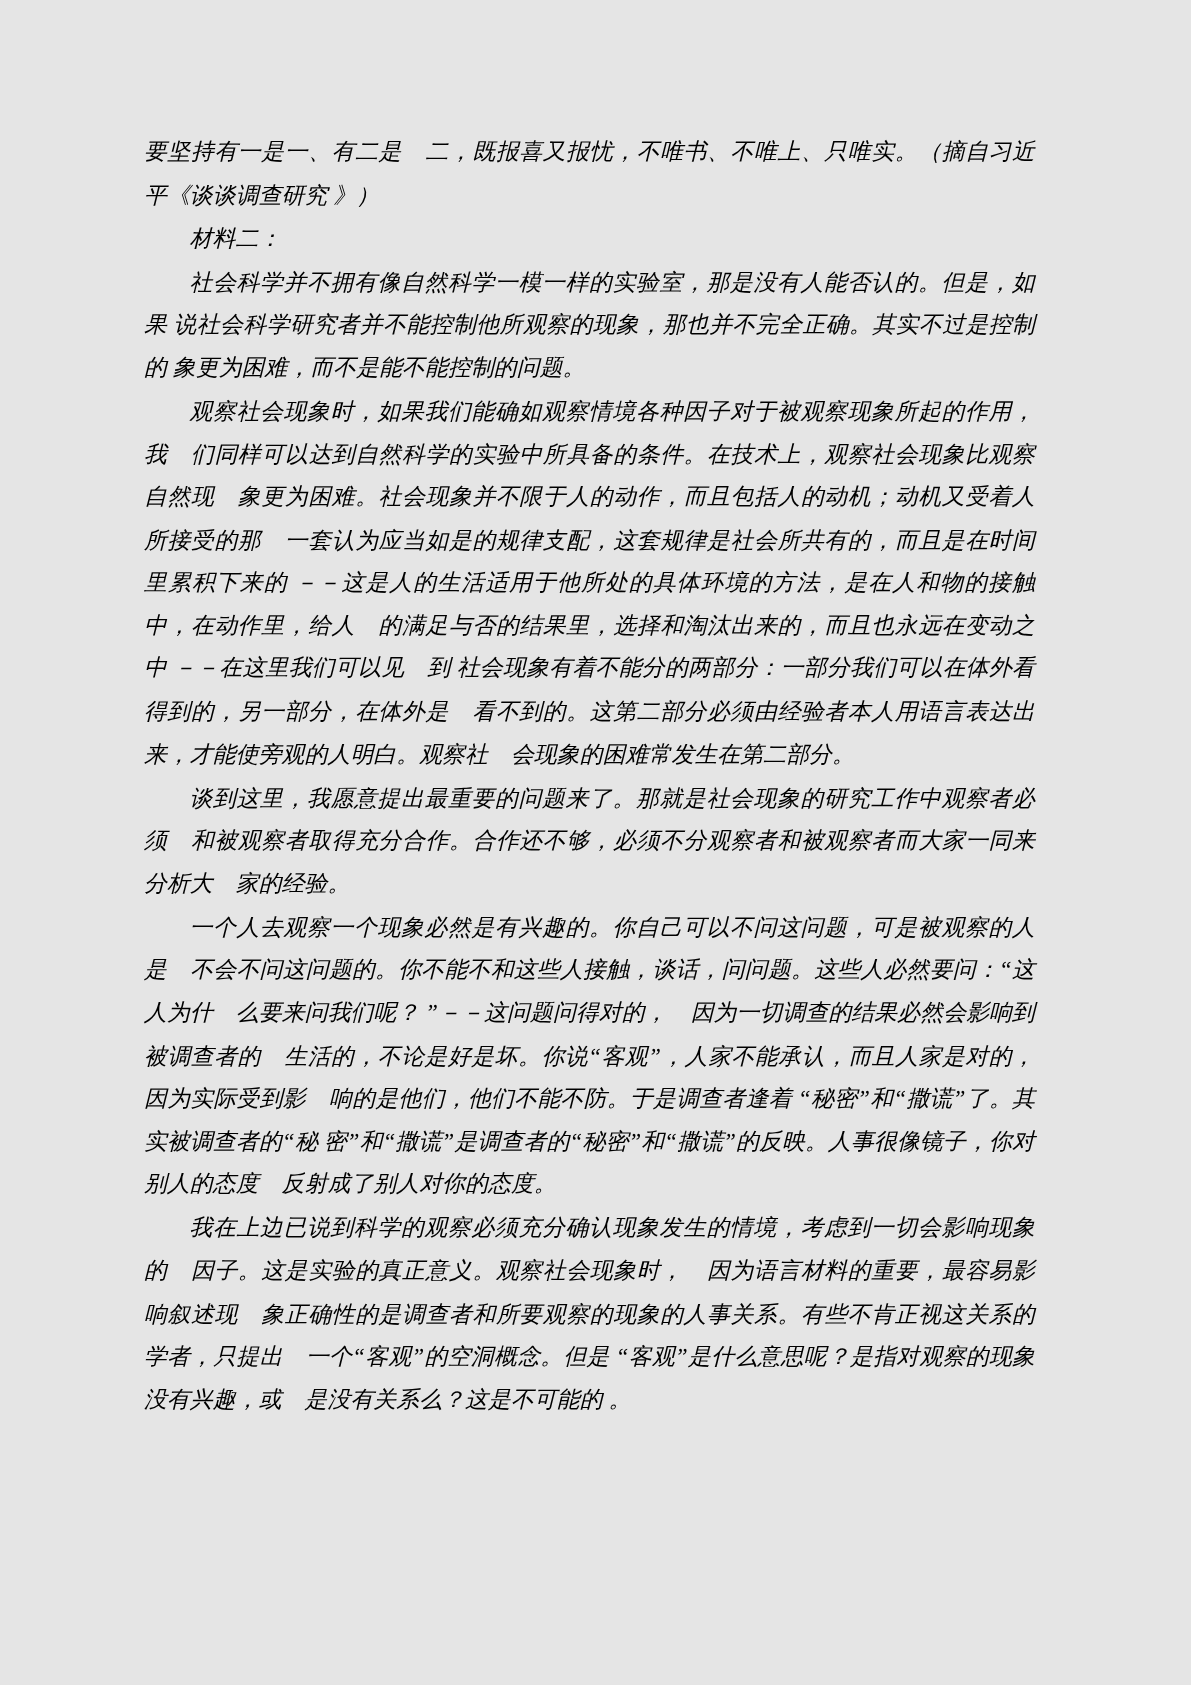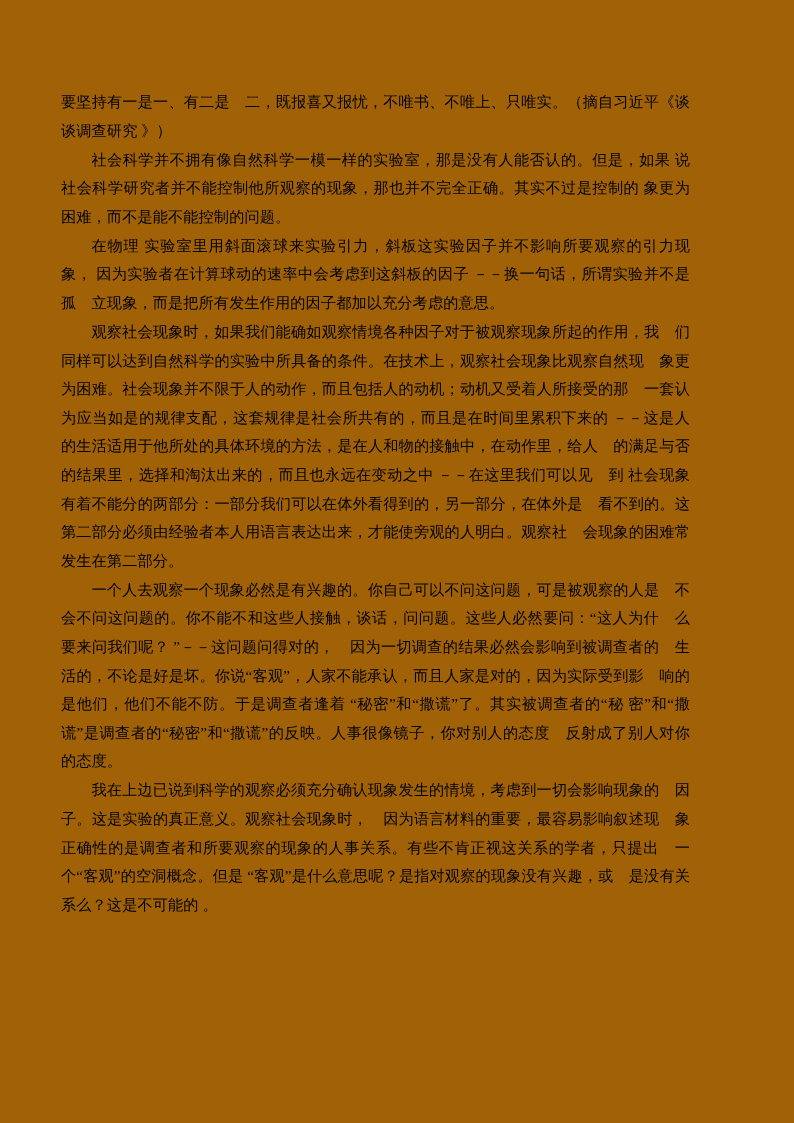--- a/index.html
+++ b/index.html
@@ -12,22 +12,23 @@
     height: 1123px;
     font-family: "Liberation Serif", "DejaVu Serif", serif;
     color: #000000;
     -webkit-font-smoothing: antialiased;
   }
   .page {
     position: relative;
     width: 794px;
     height: 1123px;
     box-sizing: border-box;
-    padding: 88px 104px 40px 61px;
-    background: #a16207;
+    padding: 88px 104px 40px 96px;
+    background: #e5e5e5;
+    font-style: italic;
   }
   .doc-body {
     font-size: 15.2px;
     line-height: 1.88;
     text-align: justify;
     text-justify: inter-ideograph;
     letter-spacing: 0.1px;
   }
   .para {
     margin: 0 0 0.5px 0;
@@ -39,19 +40,20 @@
   .para.hang {
     text-indent: 0;
   }
 </style>
 </head>
 <body>
 
 <div class="page">
   <div class="doc-body">
     <p class="para hang">要坚持有一是一、有二是　二，既报喜又报忧，不唯书、不唯上、只唯实。（摘自习近平《谈谈调查研究 》）</p>
+    <p class="para indent">材料二：</p>
     <p class="para indent">社会科学并不拥有像自然科学一模一样的实验室，那是没有人能否认的。但是，如果 说社会科学研究者并不能控制他所观察的现象，那也并不完全正确。其实不过是控制的 象更为困难，而不是能不能控制的问题。</p>
-    <p class="para indent">在物理 实验室里用斜面滚球来实验引力，斜板这实验因子并不影响所要观察的引力现象， 因为实验者在计算球动的速率中会考虑到这斜板的因子 －－换一句话，所谓实验并不是孤　立现象，而是把所有发生作用的因子都加以充分考虑的意思。</p>
     <p class="para indent">观察社会现象时，如果我们能确如观察情境各种因子对于被观察现象所起的作用，我　们同样可以达到自然科学的实验中所具备的条件。在技术上，观察社会现象比观察自然现　象更为困难。社会现象并不限于人的动作，而且包括人的动机；动机又受着人所接受的那　一套认为应当如是的规律支配，这套规律是社会所共有的，而且是在时间里累积下来的 －－这是人的生活适用于他所处的具体环境的方法，是在人和物的接触中，在动作里，给人　的满足与否的结果里，选择和淘汰出来的，而且也永远在变动之中 －－在这里我们可以见　到 社会现象有着不能分的两部分：一部分我们可以在体外看得到的，另一部分，在体外是　看不到的。这第二部分必须由经验者本人用语言表达出来，才能使旁观的人明白。观察社　会现象的困难常发生在第二部分。</p>
+    <p class="para indent">谈到这里，我愿意提出最重要的问题来了。那就是社会现象的研究工作中观察者必须　和被观察者取得充分合作。合作还不够，必须不分观察者和被观察者而大家一同来分析大　家的经验。</p>
     <p class="para indent">一个人去观察一个现象必然是有兴趣的。你自己可以不问这问题，可是被观察的人是　不会不问这问题的。你不能不和这些人接触，谈话，问问题。这些人必然要问：“这人为什　么要来问我们呢？ ”－－这问题问得对的，　因为一切调查的结果必然会影响到被调查者的　生活的，不论是好是坏。你说“客观”，人家不能承认，而且人家是对的，因为实际受到影　响的是他们，他们不能不防。于是调查者逢着 “秘密”和“撒谎”了。其实被调查者的“秘 密”和“撒谎”是调查者的“秘密”和“撒谎”的反映。人事很像镜子，你对别人的态度　反射成了别人对你的态度。</p>
     <p class="para indent">我在上边已说到科学的观察必须充分确认现象发生的情境，考虑到一切会影响现象的　因子。这是实验的真正意义。观察社会现象时，　因为语言材料的重要，最容易影响叙述现　象正确性的是调查者和所要观察的现象的人事关系。有些不肯正视这关系的学者，只提出　一个“客观”的空洞概念。但是 “客观”是什么意思呢？是指对观察的现象没有兴趣，或　是没有关系么？这是不可能的 。</p>
   </div>
 </div>
 
 </body></html>

